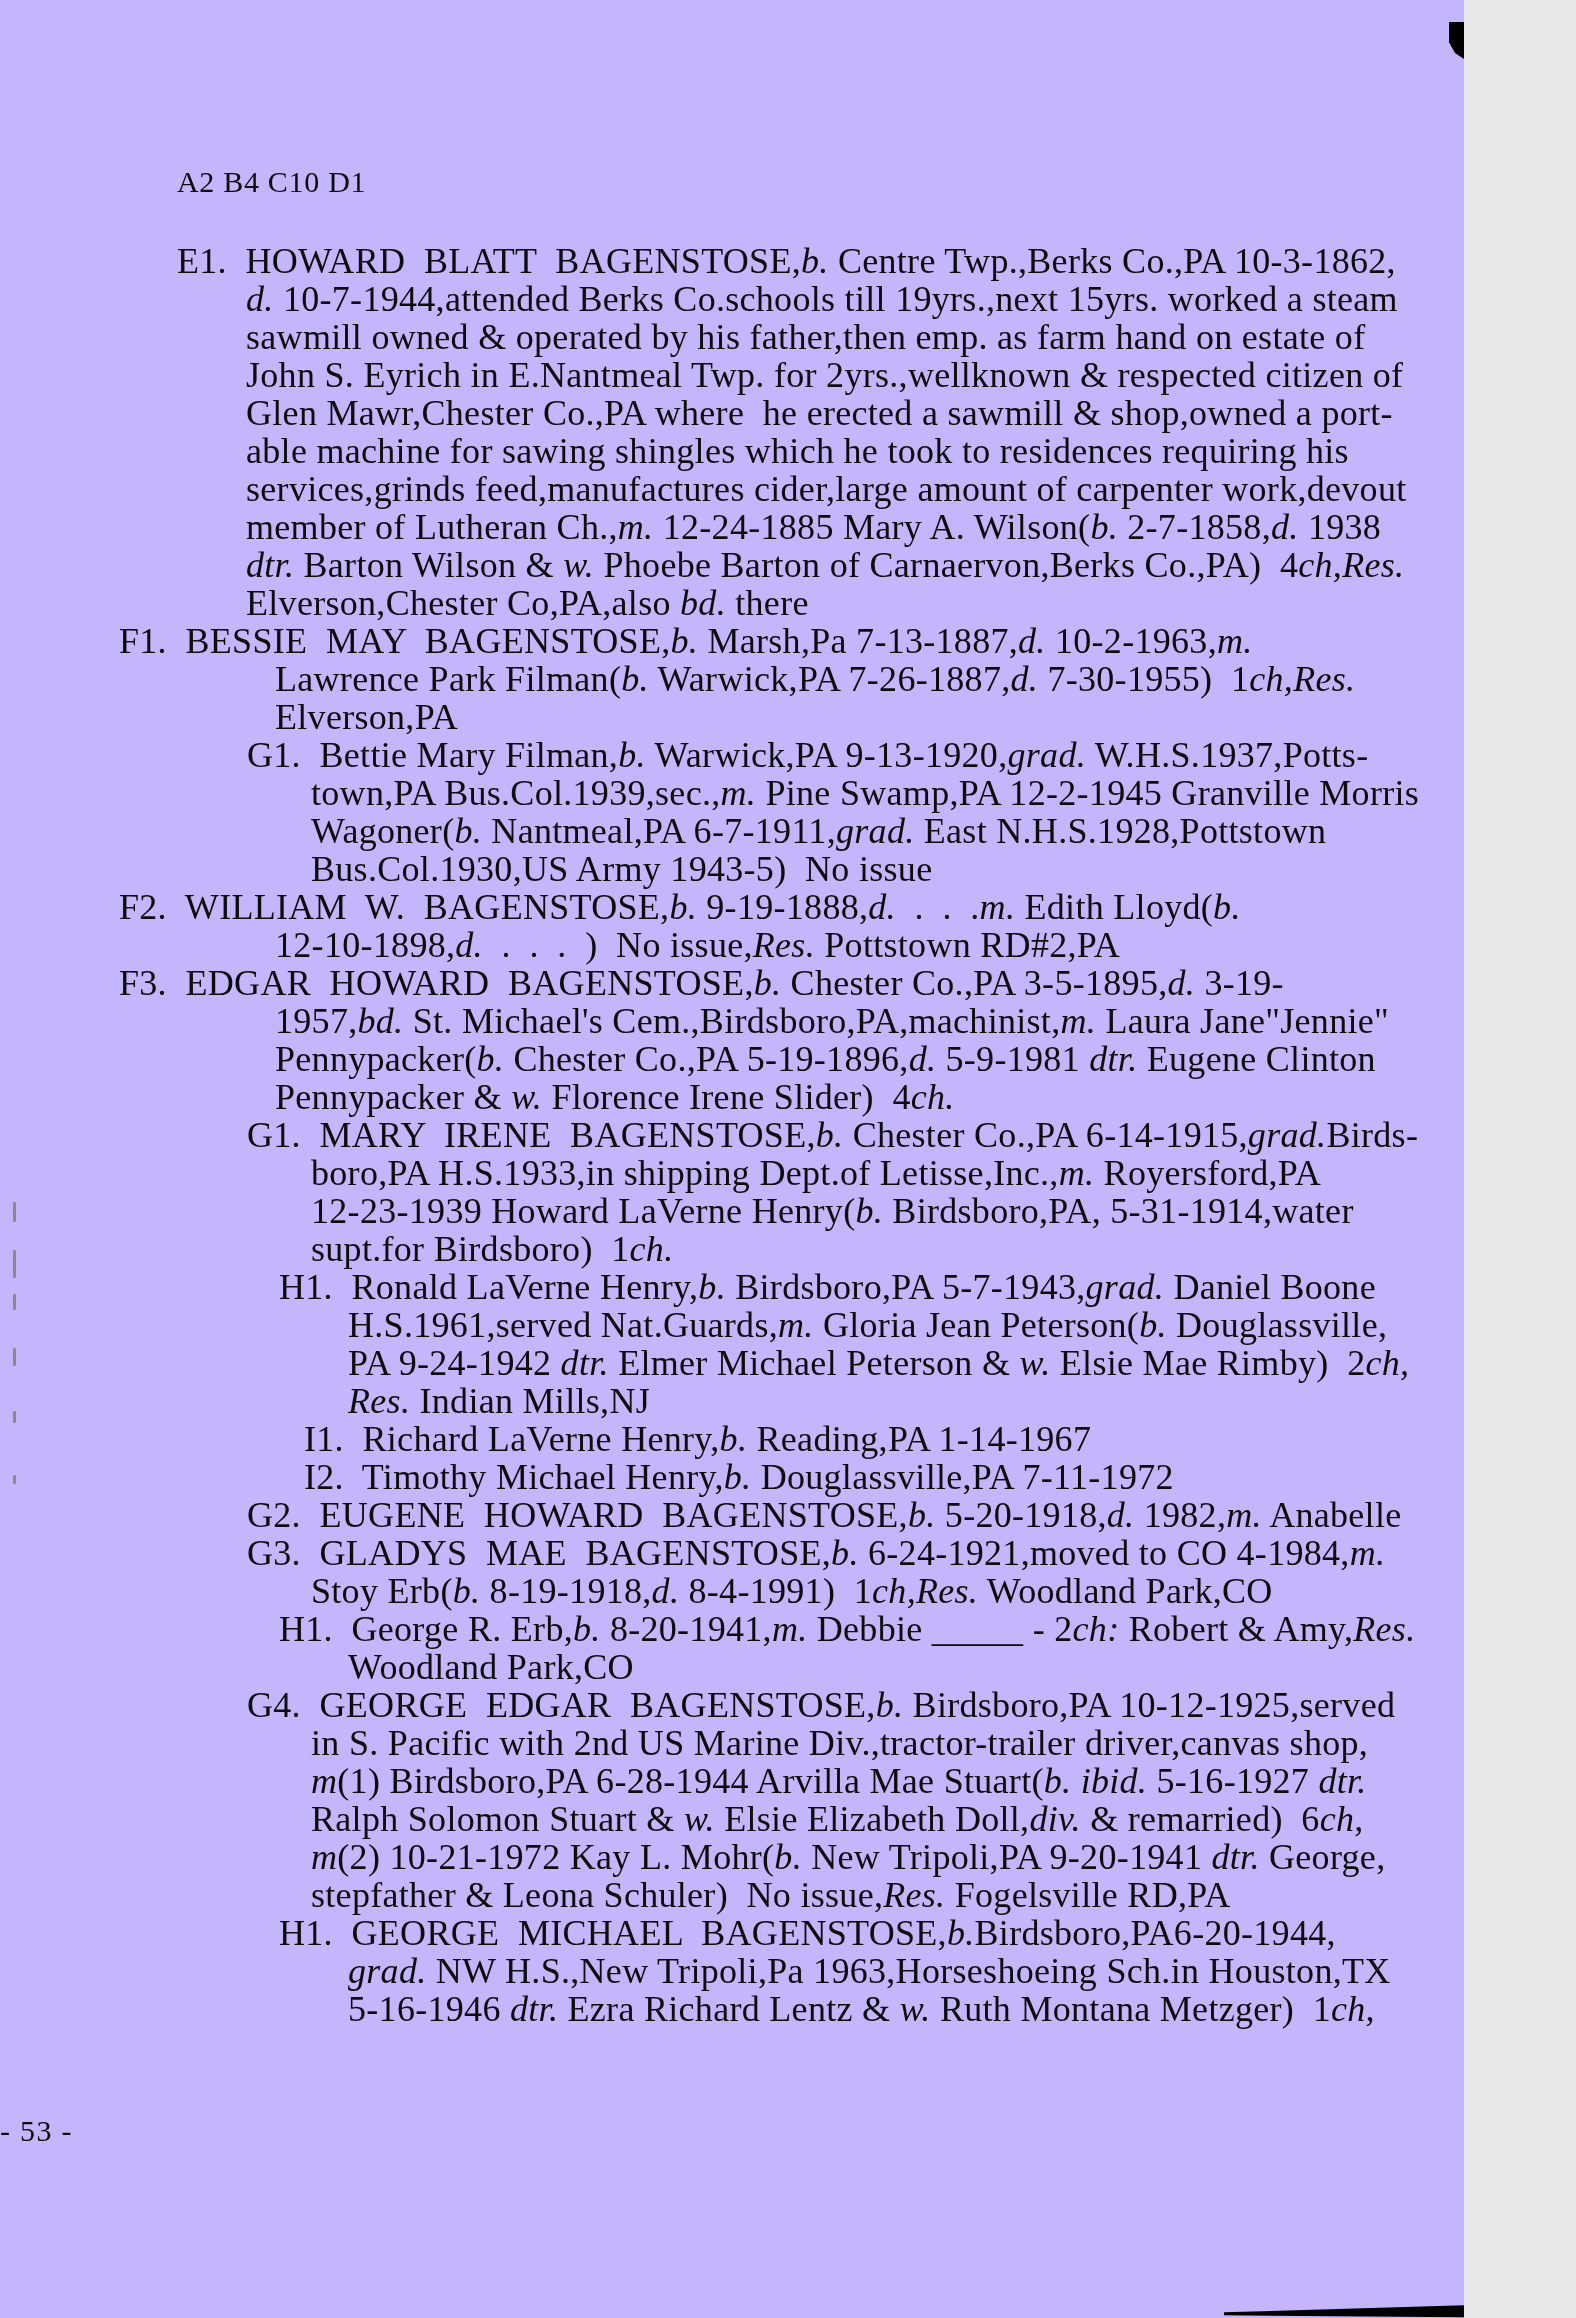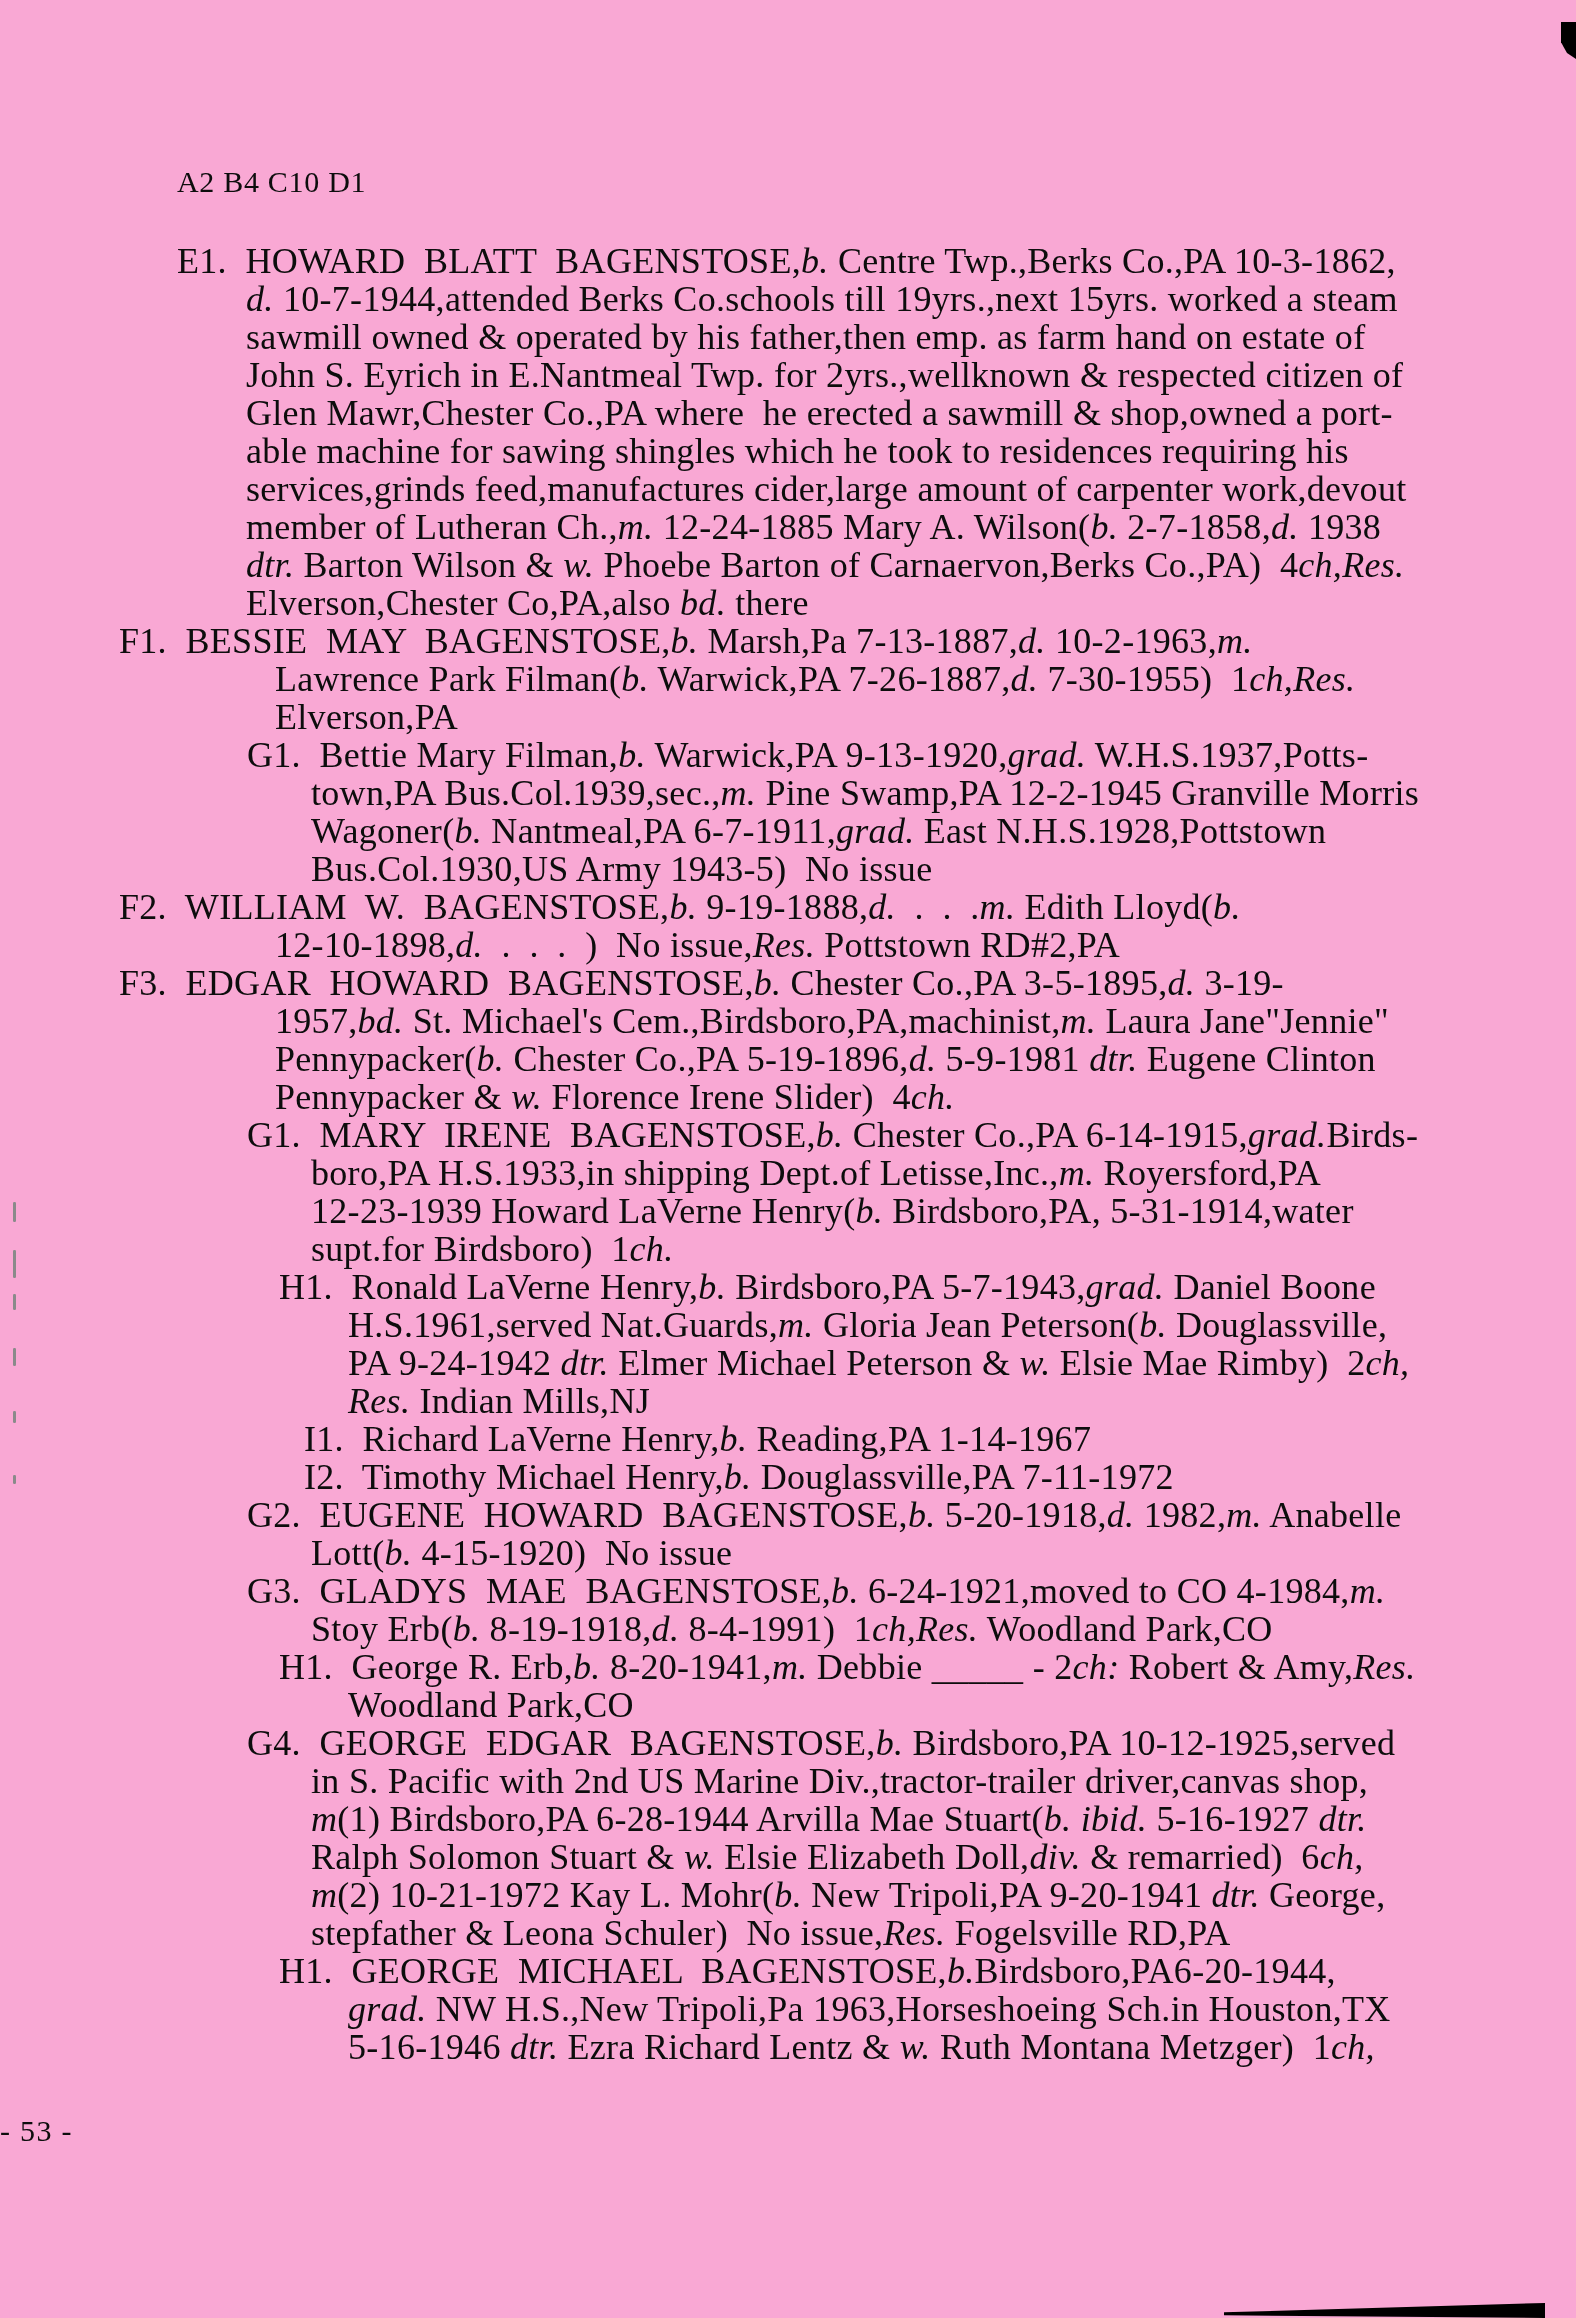--- a/index.html
+++ b/index.html
@@ -1,19 +1,19 @@
 <!DOCTYPE html>
 <html style="font-size:10.5px"><head>
 <meta charset="utf-8">
 <style>
   html,body{margin:0;padding:0;background:#e8e8e8;}
   .page{
     position:relative;
-    width:1576px;height:2319px;
-    background:#f9a8d4;
+    width:1464px;height:2319px;
+    background:#c4b5fd;
     overflow:hidden;
     font-family:"Liberation Serif", serif;
     color:#0d0d0d;
   }
   .header{
     position:absolute;left:177px;top:163px;
     font-size:30px;line-height:38px;
     letter-spacing:0.7px;white-space:pre;
   }
   .textblock{position:absolute;left:0;top:242px;width:1576px;}
@@ -84,21 +84,20 @@
       <div class="line ind-Gc"><span>boro,PA H.S.1933,in shipping Dept.of Letisse,Inc.,</span><span class="it">m.</span><span> Royersford,PA</span></div>
       <div class="line ind-Gc"><span>12-23-1939 Howard LaVerne Henry(</span><span class="it">b.</span><span> Birdsboro,PA, 5-31-1914,water</span></div>
       <div class="line ind-Gc"><span>supt.for Birdsboro)  1</span><span class="it">ch.</span></div>
       <div class="line ind-H"><span>H1.  Ronald LaVerne Henry,</span><span class="it">b.</span><span> Birdsboro,PA 5-7-1943,</span><span class="it">grad.</span><span> Daniel Boone</span></div>
       <div class="line ind-Hc"><span>H.S.1961,served Nat.Guards,</span><span class="it">m.</span><span> Gloria Jean Peterson(</span><span class="it">b.</span><span> Douglassville,</span></div>
       <div class="line ind-Hc"><span>PA 9-24-1942 </span><span class="it">dtr.</span><span> Elmer Michael Peterson &amp; </span><span class="it">w.</span><span> Elsie Mae Rimby)  2</span><span class="it">ch,</span></div>
       <div class="line ind-Hc"><span class="it">Res.</span><span> Indian Mills,NJ</span></div>
       <div class="line ind-I"><span>I1.  Richard LaVerne Henry,</span><span class="it">b.</span><span> Reading,PA 1-14-1967</span></div>
       <div class="line ind-I"><span>I2.  Timothy Michael Henry,</span><span class="it">b.</span><span> Douglassville,PA 7-11-1972</span></div>
       <div class="line ind-G"><span>G2.  EUGENE  HOWARD  BAGENSTOSE,</span><span class="it">b.</span><span> 5-20-1918,</span><span class="it">d.</span><span> 1982,</span><span class="it">m.</span><span> Anabelle</span></div>
-      <div class="line ind-Gc"><span>Lott(</span><span class="it">b.</span><span> 4-15-1920)  No issue</span></div>
       <div class="line ind-G"><span>G3.  GLADYS  MAE  BAGENSTOSE,</span><span class="it">b.</span><span> 6-24-1921,moved to CO 4-1984,</span><span class="it">m.</span></div>
       <div class="line ind-Gc"><span>Stoy Erb(</span><span class="it">b.</span><span> 8-19-1918,</span><span class="it">d.</span><span> 8-4-1991)  1</span><span class="it">ch,Res.</span><span> Woodland Park,CO</span></div>
       <div class="line ind-H"><span>H1.  George R. Erb,</span><span class="it">b.</span><span> 8-20-1941,</span><span class="it">m.</span><span> Debbie </span><span>_____</span><span> - 2</span><span class="it">ch:</span><span> Robert &amp; Amy,</span><span class="it">Res.</span></div>
       <div class="line ind-Hc"><span>Woodland Park,CO</span></div>
       <div class="line ind-G"><span>G4.  GEORGE  EDGAR  BAGENSTOSE,</span><span class="it">b.</span><span> Birdsboro,PA 10-12-1925,served</span></div>
       <div class="line ind-Gc"><span>in S. Pacific with 2nd US Marine Div.,tractor-trailer driver,canvas shop,</span></div>
       <div class="line ind-Gc"><span class="it">m</span><span>(1) Birdsboro,PA 6-28-1944 Arvilla Mae Stuart(</span><span class="it">b. ibid.</span><span> 5-16-1927 </span><span class="it">dtr.</span></div>
       <div class="line ind-Gc"><span>Ralph Solomon Stuart &amp; </span><span class="it">w.</span><span> Elsie Elizabeth Doll,</span><span class="it">div.</span><span> &amp; remarried)  6</span><span class="it">ch,</span></div>
       <div class="line ind-Gc"><span class="it">m</span><span>(2) 10-21-1972 Kay L. Mohr(</span><span class="it">b.</span><span> New Tripoli,PA 9-20-1941 </span><span class="it">dtr.</span><span> George,</span></div>
       <div class="line ind-Gc"><span>stepfather &amp; Leona Schuler)  No issue,</span><span class="it">Res.</span><span> Fogelsville RD,PA</span></div>

